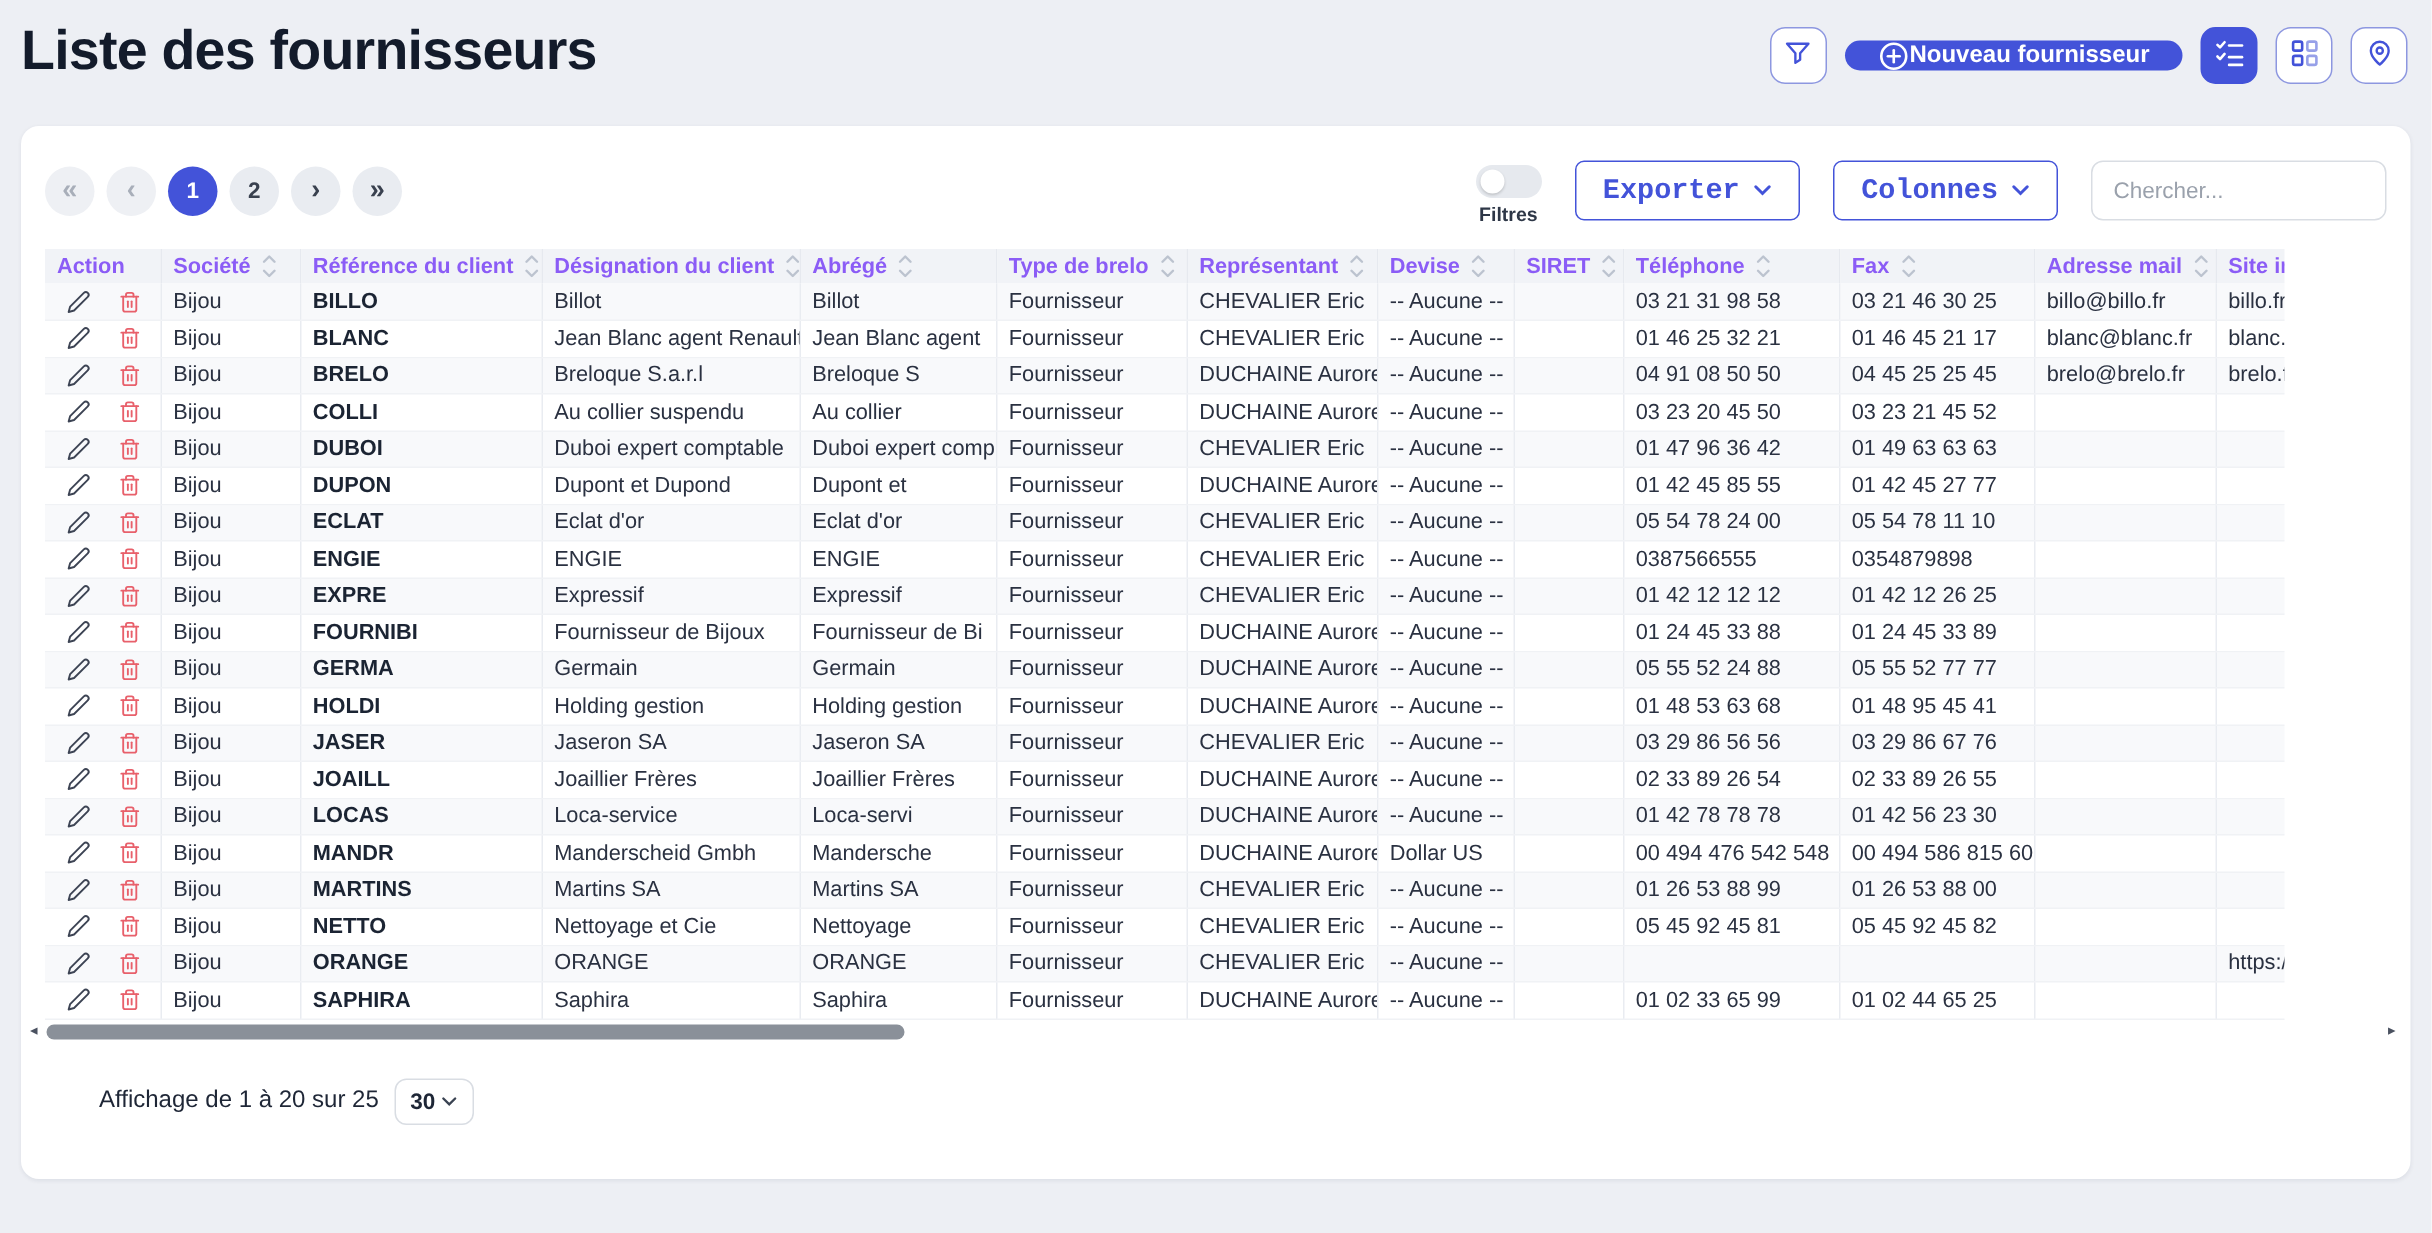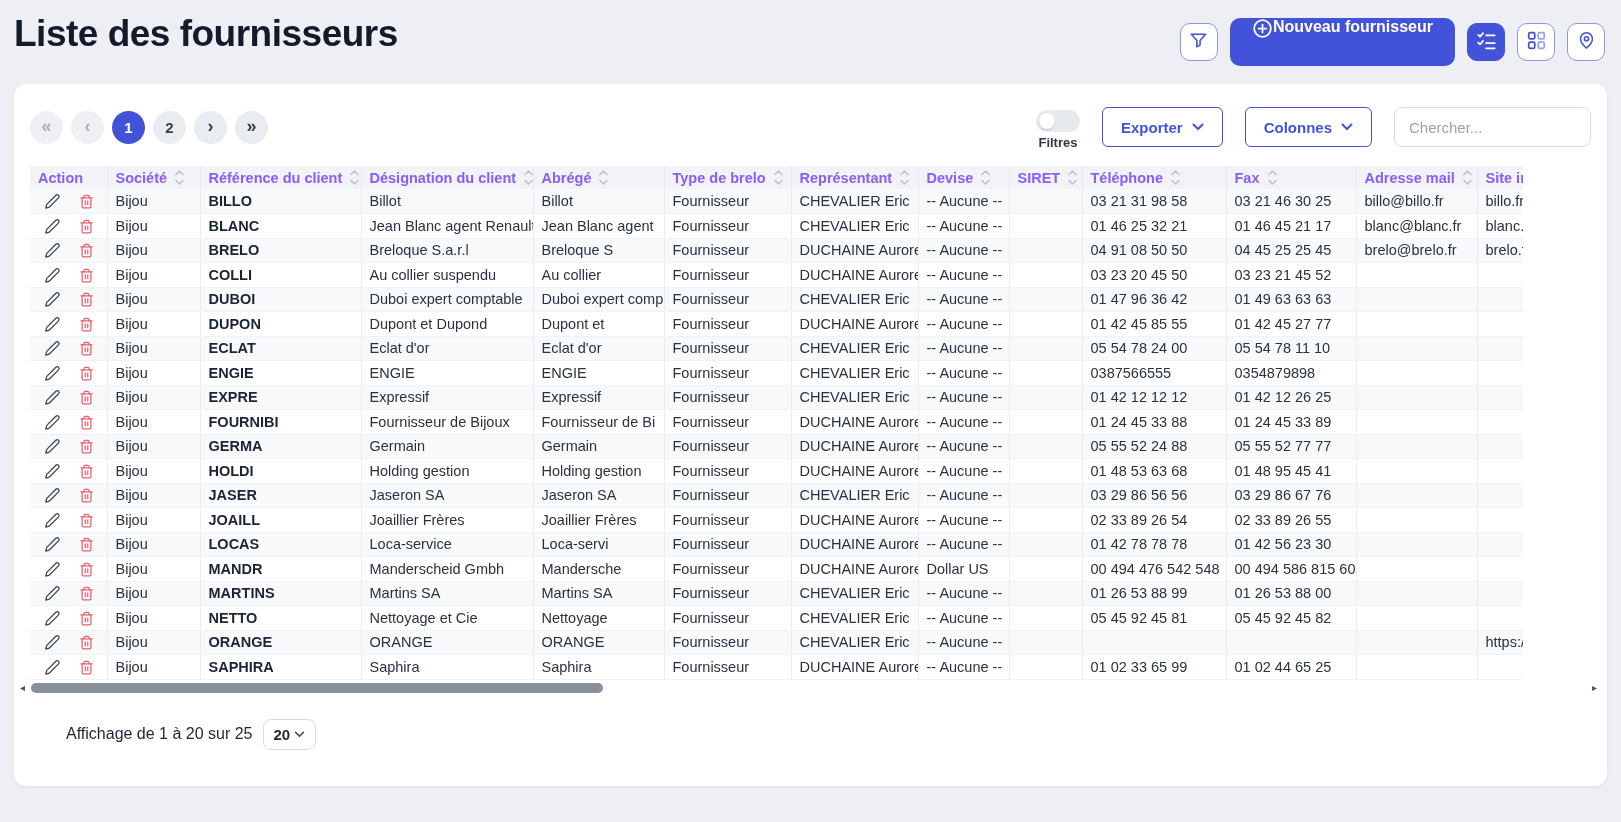--- a/index.html
+++ b/index.html
@@ -17,22 +17,22 @@
     font-size:37px; font-weight:800; color:#131b2b; letter-spacing:-0.5px; line-height:1.2;text-align:center;
   }
   .topbar-actions{ display:flex; gap:12px; align-items:center; margin-top:6px; margin-right:2px;}
   .icon-btn{
     width:38px; height:38px; border-radius:10px; background:#fff;
     border:1px solid #8d97e0; display:flex; align-items:center; justify-content:center;
     cursor:pointer;
   }
   .icon-btn.solid{ background:#4353d9; border-color:#4353d9; }
   .primary-btn{
-    height:48px; border-radius:10px; background:#4353d9; color:#fff; border:none;
-    display:flex; align-items:flex-start; padding:0 22px;
+    height:20px; border-radius:10px; background:#4353d9; color:#fff; border:none;
+    display:flex; align-items:center; padding:0 22px;
     font-family:"Liberation Sans",sans-serif; font-size:16px; font-weight:700; cursor:pointer;
   }
   .card{
     background:#fff; border-radius:12px; margin:0 14px; height:702px;
     box-shadow:0 1px 3px rgba(20,30,60,.07); position:relative;
   }
   .card-top{
     display:flex; justify-content:space-between; align-items:center;
     padding:20px 16px 16px 16px;
   }
@@ -51,23 +51,23 @@
   .toggle{
     width:44px; height:22px; border-radius:11px; background:#e6e9ee; position:relative; cursor:pointer;
   }
   .toggle .knob{
     position:absolute; left:3px; top:3px; width:16px; height:16px; border-radius:50%;
     background:#fff; box-shadow:0 1px 2px rgba(0,0,0,.18);
   }
   .toggle-label{ font-size:13px; font-weight:700; color:#2e3747; }
   .outline-btn{
     height:40px; border-radius:6px; background:#fff; border:1.5px solid #4353d9;
-    color:#4353d9; font-size:15px; font-weight:700; padding:0 18px;
+    color:#4353d9; font-size:19px; font-weight:700; padding:0 18px;
     display:flex; align-items:center; gap:9px; cursor:pointer;
-    font-family:Liberation Sans, sans-serif;
+    font-family:Liberation Mono, monospace;
   }
   .search{
     width:197px; height:40px; border:1px solid #d9dde3; border-radius:8px;
     padding:0 14px; font-size:15px; color:#333; outline:none;
     font-family:"Liberation Sans",sans-serif;
   }
   .search::placeholder{ color:#9aa1ac; }
   .table-clip{ width:1493px; overflow:hidden; margin-left:16px; }
   table{ border-collapse:collapse; table-layout:fixed; width:1567px; }
   thead th{
@@ -968,21 +968,21 @@
     <span class="arrow">◂</span>
     <div class="track">
         <div class="thumb"></div>
       </div>
     <span class="arrow">▸</span>
   </div>
 
   <div class="card-footer">
     <span class="summary">Affichage de 1 à 20 sur 25</span>
     <button class="pagesize">
-      <span>20</span>
+      <span>30</span>
       <span style="display:inline-flex">
           <svg width="11" height="7" viewBox="0 0 12 8" fill="none" stroke="#3a4352" stroke-width="1.8" stroke-linecap="round">
             <path d="M1.5 1.5 6 6l4.5-4.5"></path>
           </svg>
         </span>
     </button>
   </div>
 </div>
 
 </body></html>

